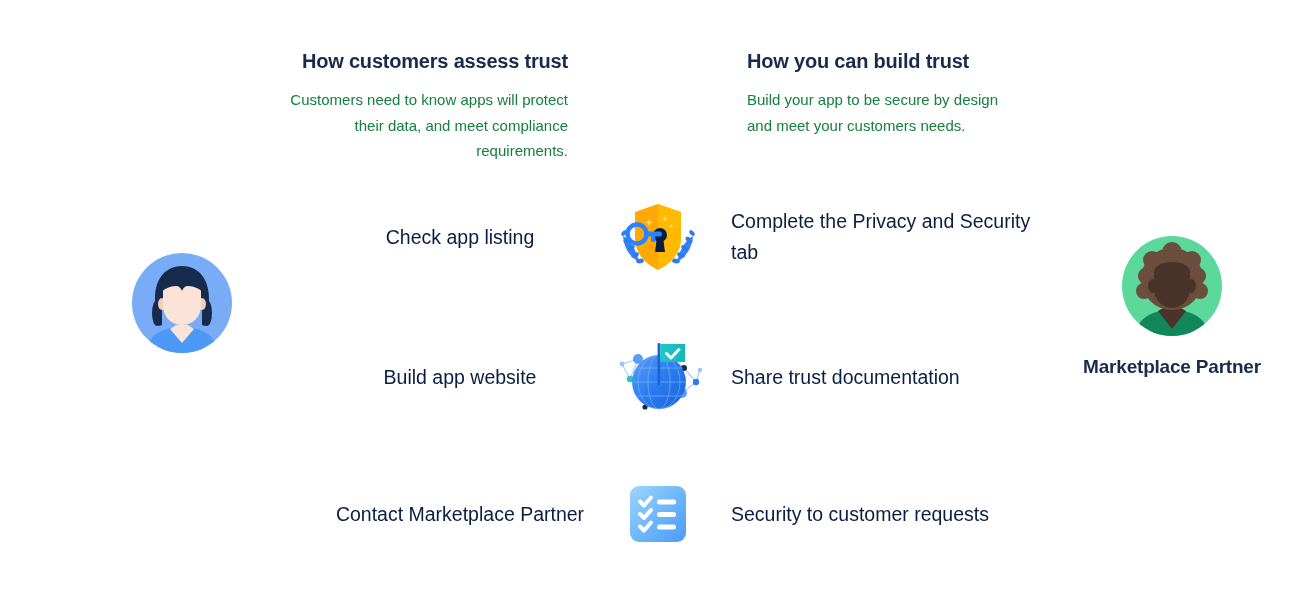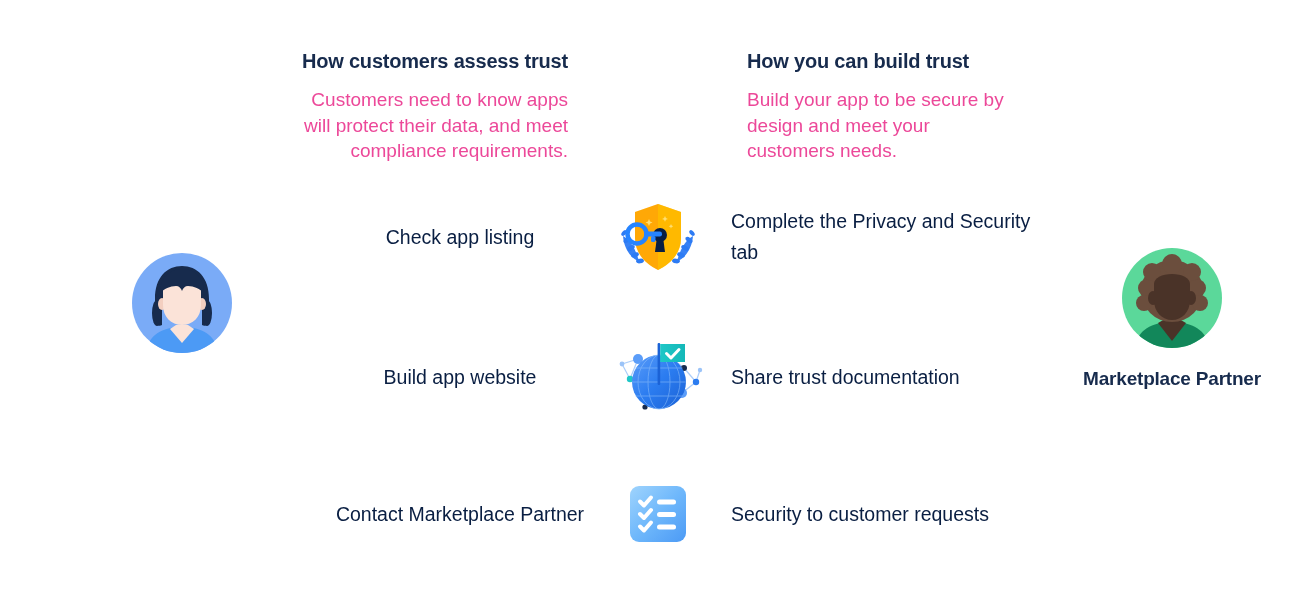--- a/index.html
+++ b/index.html
@@ -11,30 +11,30 @@
   }
   .canvas { position: relative; width: 1309px; height: 542px; }
 
   
   .col-head { position: absolute; }
   .col-head .h-title {
     font-size: 20px; font-weight: bold; color: #172B4D;
     letter-spacing: -0.2px; white-space: nowrap;
   }
   .col-head .h-body {
-    font-size: 19px; color: #ec4899; line-height: 25.5px;
+    font-size: 15px; color: #15803d; line-height: 25.5px;
     margin-top: 14px;
   }
   #head-left  { left: 283px; top: 50px; width: 285px; text-align: right; }
   #head-right { left: 731px; top: 50px; width: 272px; text-align: left; margin-left: 16px; }
 
   
   .actor { position: absolute; width: 210px; text-align: center; }
   #actor-customer { left: 77px;   top: 253px; }
-  #actor-partner  { left: 1067px; top: 248px; }
+  #actor-partner  { left: 1067px; top: 236px; }
   .actor-label {
     margin-top: 20px; font-size: 19px; font-weight: bold;
     color: #172B4D; letter-spacing: -0.2px; white-space: nowrap;
   }
   .avatar { width: 100px; height: 100px; display: block; margin: 0 auto; }
 
   
   .row { position: absolute; left: 0; width: 1309px; height: 0; }
   #row-0 { top: 237px; }
   #row-1 { top: 377px; }

